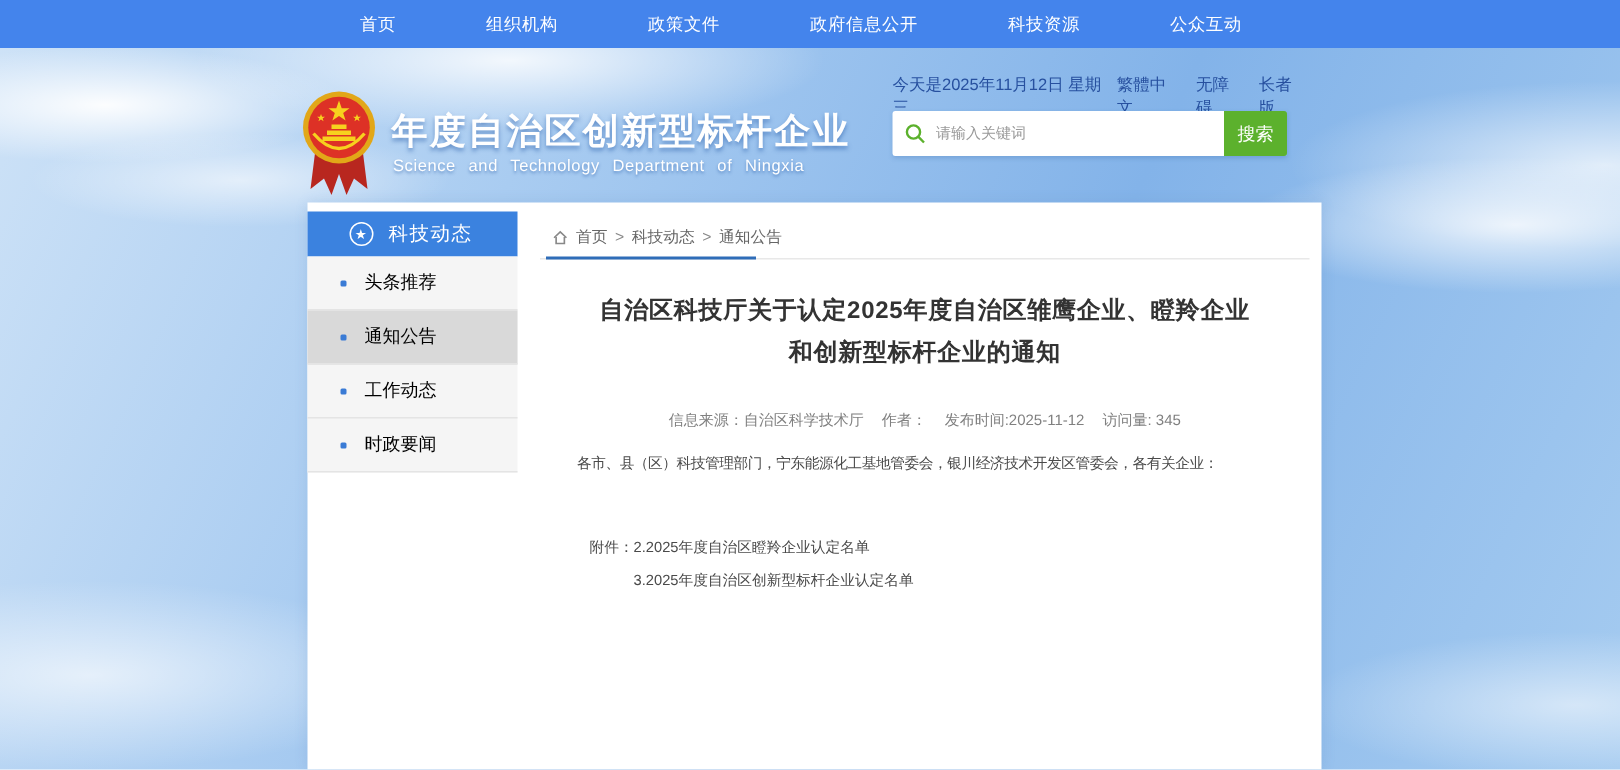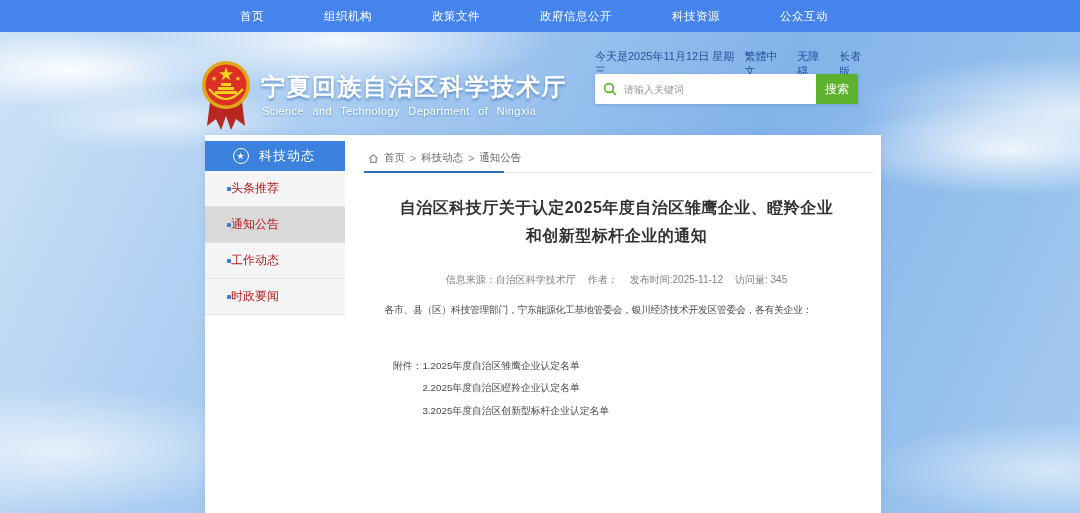--- a/index.html
+++ b/index.html
@@ -77,22 +77,22 @@
     height:30px; background:#3b82df; color:#fff; font-size:13px;
     display:flex; align-items:center; gap:10px; padding-left:28px; letter-spacing:1px;
   }
   .side-ic {
     width:16px; height:16px; border:1.2px solid #fff; border-radius:50%;
     display:flex; align-items:center; justify-content:center;
     font-size:9px; line-height:1; color:#fff;
   }
   .side-menu { background:#f5f5f5; }
   .side-item {
-    height:36px; display:flex; align-items:center; gap:0; padding-left:22px;
-    font-size:12px; color:#b91c1c; border-bottom:1px solid #e4e4e4; cursor:pointer;
+    height:36px; display:flex; align-items:center; gap:12px; padding-left:22px;
+    font-size:12px; color:#000000; border-bottom:1px solid #e4e4e4; cursor:pointer;
   }
   .side-item .dot { width:4px; height:4px; background:#3a7bd5; border-radius:1px; }
   .side-item.active { background:#d9d9d9; }
 
   
   .main { position:absolute; left:155px; top:6px; width:513px; }
   .crumb-row {
     margin-top:10px; padding:0 0 0 8px; display:flex; align-items:center; gap:5px;
     font-size:10.5px; color:#666;
   }
@@ -138,21 +138,21 @@
     <path d="M9 46 L6 70 L15 63 L20 74 L25 60 L30 74 L35 63 L44 70 L41 46 Z" fill="#b8271f"></path>
     <circle cx="25" cy="29" r="24" fill="#e2a718"></circle>
     <circle cx="25" cy="29" r="20.5" fill="#dd3126"></circle>
     <polygon points="25,11 26.8,16.2 32,16.2 27.8,19.4 29.4,24.4 25,21.3 20.6,24.4 22.2,19.4 18,16.2 23.2,16.2" fill="#f7d11e"></polygon>
     <polygon points="13,20 13.7,21.8 15.6,21.8 14.1,23 14.7,24.8 13,23.7 11.3,24.8 11.9,23 10.4,21.8 12.3,21.8" fill="#f7d11e"></polygon>
     <polygon points="37,20 37.7,21.8 39.6,21.8 38.1,23 38.7,24.8 37,23.7 35.3,24.8 35.9,23 34.4,21.8 36.3,21.8" fill="#f7d11e"></polygon>
     <path d="M20 27 h10 v3 h-10 z M17 31 h16 v3 h-16 z M14 35 h22 v3 h-22 z" fill="#f7d11e"></path>
     <path d="M8 33 q17 20 34 0" stroke="#f7d11e" stroke-width="2.2" fill="none"></path>
   </svg>
 </div>
-<div class="site-title">宁夏回族自治区科学技术厅</div>
+<div class="site-title">年度自治区创新型标杆企业</div>
 <div class="site-sub">Science and Technology Department of Ningxia</div>
 
 <div class="hdr-utility">
   <span>今天是2025年11月12日 星期三</span>
   <span class="hdr-links">
     <a>繁體中文</a>
     <a>无障碍</a>
     <a>长者版</a>
   </span>
 </div>
@@ -224,20 +224,19 @@
       <span>访问量: 345</span>
     </div>
 
     <div class="art-body">
       <p>各市、县（区）科技管理部门，宁东能源化工基地管委会，银川经济技术开发区管委会，各有关企业：</p>
     </div>
 
     <div class="attachments">
       <span>附件：</span>
       <span class="att-items">
-        <a>1.2025年度自治区雏鹰企业认定名单</a>
         <a>2.2025年度自治区瞪羚企业认定名单</a>
         <a>3.2025年度自治区创新型标杆企业认定名单</a>
       </span>
     </div>
 
   </section>
 </div>
 
 </body></html>

